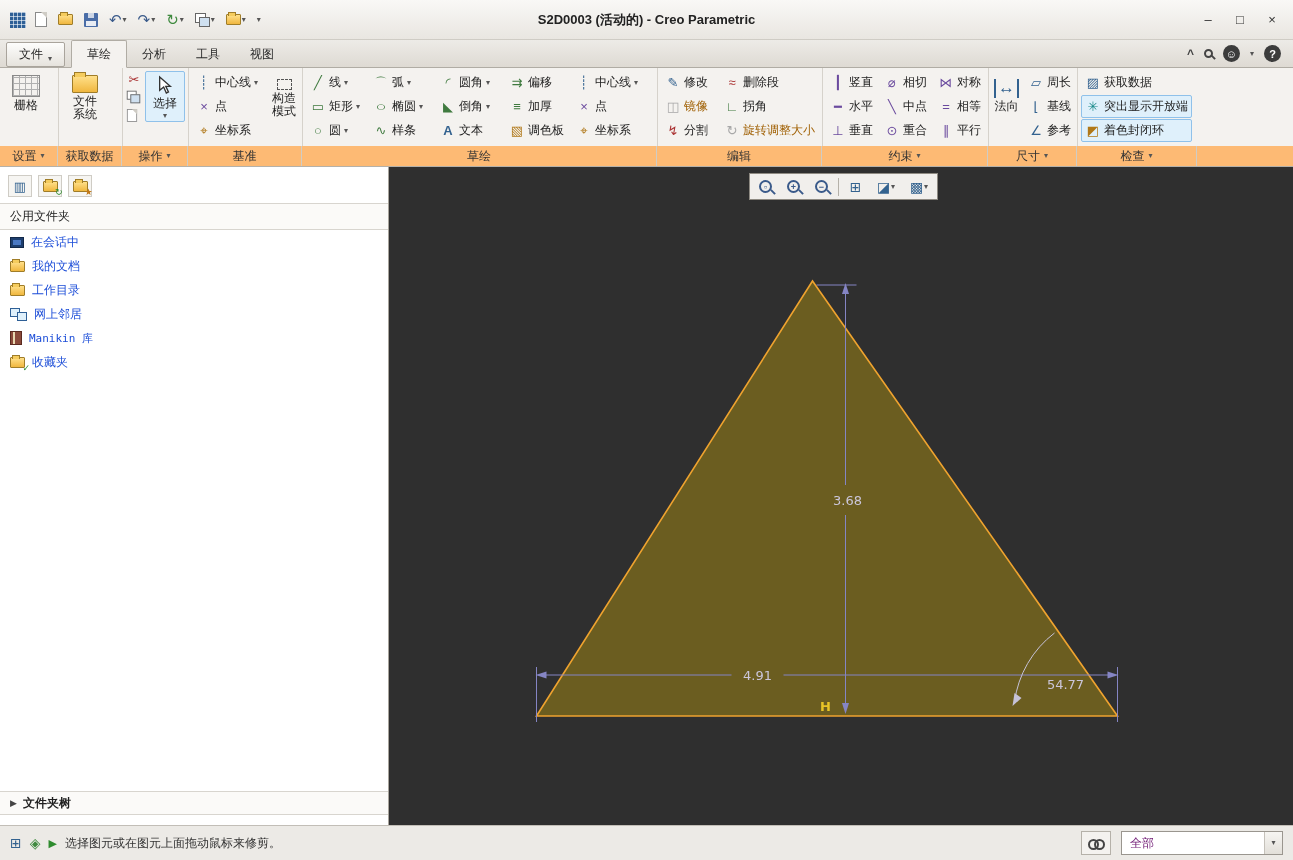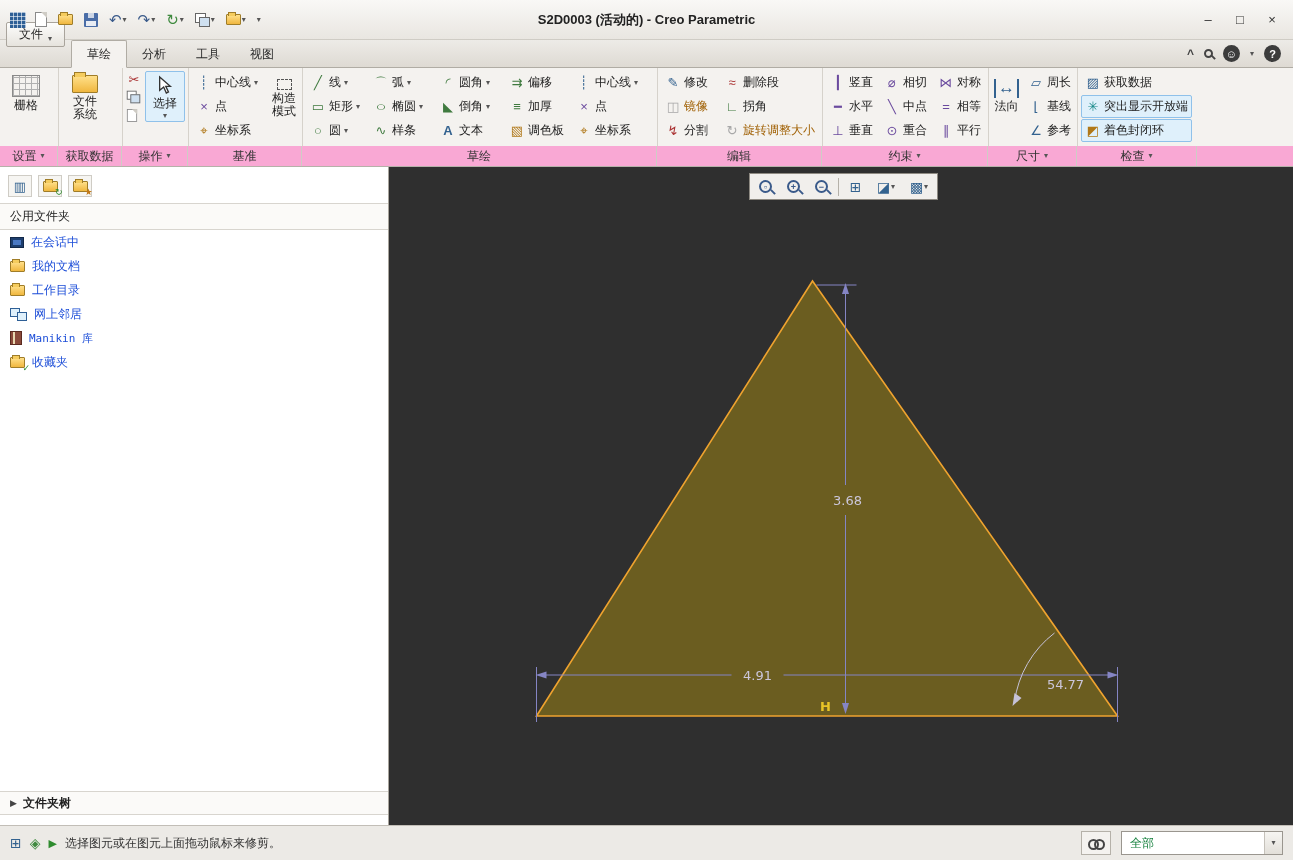--- a/index.html
+++ b/index.html
@@ -20,21 +20,21 @@
   .qglyph { font-size:15px; color:#3a5a8a; line-height:1; }
   .title { position:absolute; left:0; right:0; text-align:center; font-weight:bold; font-size:13px; color:#222; }
   .winctrl { margin-left:auto; display:flex; gap:18px; z-index:2; padding-right:4px; }
   .winctrl span { font-size:13px; color:#333; width:14px; text-align:center; cursor:default; }
 
   
   .tabrow { position:absolute; top:40px; left:0; right:0; height:28px;
     background:linear-gradient(#edebe7,#dedad3); display:flex; align-items:flex-end; padding:0 6px;
     border-bottom:1px solid #b0aca4; }
   .file-tab { display:flex; align-items:flex-end; gap:5px; border:1px solid #a9a49c; border-radius:2px;
-    background:linear-gradient(#fdfdfc,#e6e3dd); padding:3px 12px; margin:0 6px 20px 0; }
+    background:linear-gradient(#fdfdfc,#e6e3dd); padding:3px 12px; margin:0 6px 0 0; }
   .tab { padding:5px 15px 4px; color:#2a2a2a; }
   .tab.active { background:#f4f2ef; border:1px solid #b0aca4; border-bottom:1px solid #f4f2ef;
     margin-bottom:-1px; border-radius:2px 2px 0 0; }
   .util { display:flex; align-items:center; gap:10px; margin-left:auto; padding:0 6px 5px 0; }
   .util-circle { width:17px; height:17px; border-radius:50%; background:#3c3c3c; color:#fff;
     display:flex; align-items:center; justify-content:center; font-size:11px; font-weight:bold; }
 
   
   .ribbon { position:absolute; top:68px; left:0; right:0; height:78px; background:#f4f2ef; display:flex; }
   .rgroup { height:100%; padding:3px 3px; display:flex; align-items:flex-start; gap:3px; }
@@ -47,21 +47,21 @@
   .sb.dis .i { color:#a8a8a8 !important; }
   .i { width:16px; display:inline-flex; justify-content:center; align-items:center; font-size:13px; line-height:1; flex:none; }
   .g  { color:#3f7a3f; } .pu { color:#6a4a9e; } .bl { color:#33628f; }
   .or { color:#b07818; } .gy { color:#777; }   .rd { color:#aa3333; } .te { color:#1a8a8a; }
   .c { font-size:8px; color:#555; line-height:1; }
   .bb { display:flex; flex-direction:column; align-items:center; width:46px; padding:3px 1px 1px;
     text-align:center; gap:2px; border:1px solid transparent; cursor:default; }
   .bb .bl2 { font-size:12px; line-height:13px; }
   .wrap { width:34px; }
   .glabels { position:absolute; top:146px; left:0; right:0; height:21px; display:flex;
-    background:#f9a8d4; border-bottom:1px solid #b5b1a9; }
+    background:#fdba74; border-bottom:1px solid #b5b1a9; }
   .glabel { display:flex; align-items:center; justify-content:center; gap:4px; color:#333;
     border-right:1px solid #cfccc5; }
 
   
   .ic-app { width:16px; height:16px; background:#2e5f96; flex:none;
     background-image:repeating-linear-gradient(0deg,transparent 0 3px,#ffffff99 3px 4px),
                      repeating-linear-gradient(90deg,transparent 0 3px,#ffffff99 3px 4px); }
   .ic-doc { width:12px; height:15px; background:#fff; border:1px solid #8a8a8a; position:relative; flex:none; }
   .ic-doc::after { content:""; position:absolute; right:-1px; top:-1px; border:3px solid #cfccc5;
     border-left-color:transparent; border-bottom-color:transparent; }
@@ -137,21 +137,21 @@
     border-top:1px solid #c2beb7; display:flex; align-items:center; padding:0 10px; gap:8px; }
   .st-ic { font-size:14px; color:#33628f; }
   .st-ic.green { color:#3f8a3f; }
   .msg-arrow { color:#2e8b2e; font-size:11px; }
   .msg { color:#333; }
   .st-right { margin-left:auto; display:flex; align-items:center; gap:10px; }
   .find-btn { display:flex; align-items:center; justify-content:center; width:30px; height:24px;
     border:1px solid #b5b1a9; background:#f4f2ef; }
   .combo { display:flex; align-items:center; width:162px; height:24px; border:1px solid #9a968f;
     background:#fff; }
-  .combo .cv { flex:1; padding:0 8px; color:#15803d; }
+  .combo .cv { flex:1; padding:0 8px; color:#701a75; }
   .combo .cb { width:18px; height:100%; border-left:1px solid #c5c1ba; background:linear-gradient(#f6f5f2,#e2dfd9);
     display:flex; align-items:center; justify-content:center; }
 </style>
 </head>
 <body>
 
 <div class="titlebar">
   <div class="title">S2D0003 (活动的) - Creo Parametric</div>
   <div class="qat">
     <span class="ic-app"></span>

